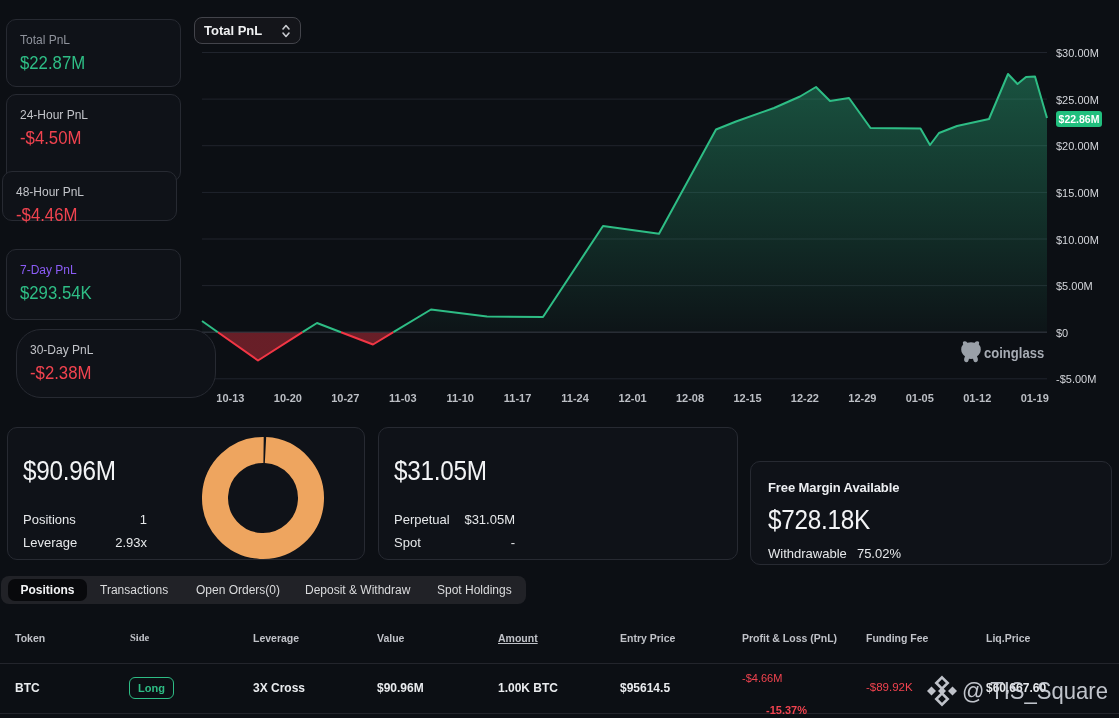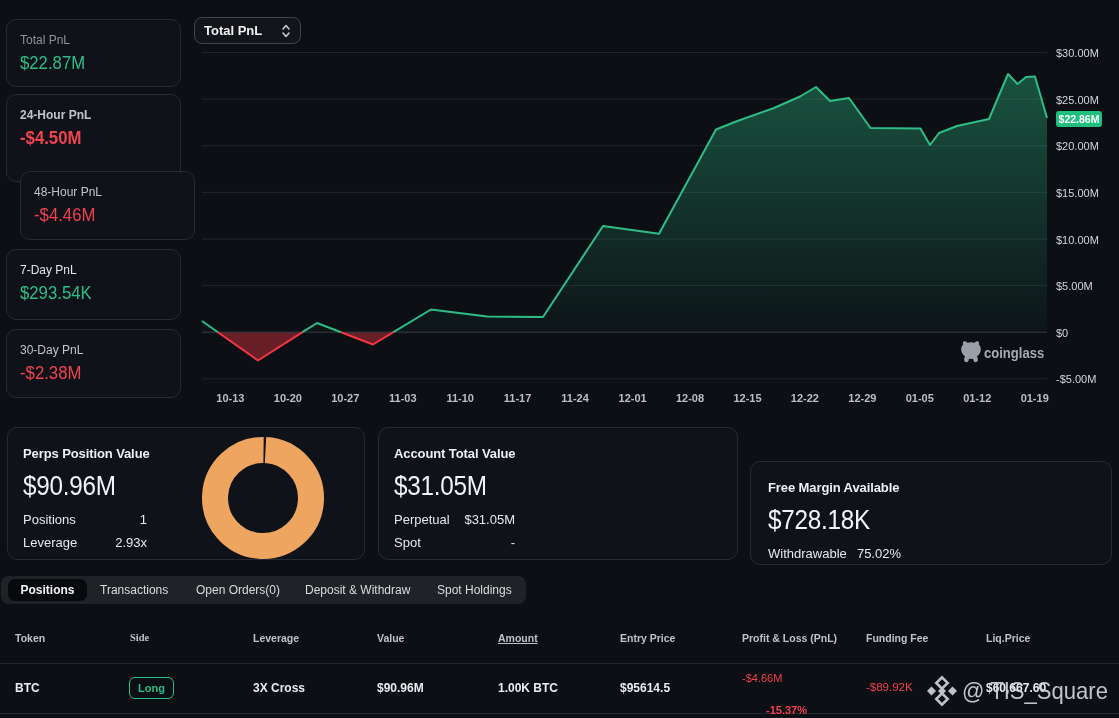--- a/index.html
+++ b/index.html
@@ -77,58 +77,56 @@
 <text x="1079" y="123" text-anchor="middle" style="font:bold 10.5px &quot;Liberation Sans&quot;,sans-serif;fill:#fff">$22.86M</text>
 
 <path fill="#9aa0a8" d="M963.2 344.2 Q962 341.3 964.8 341.2 Q966.8 341.1 967.3 342.7 Q971 341.9 974.7 342.7 Q975.2 341.1 977.2 341.2 Q980 341.3 978.8 344.2 Q980.9 346.5 980.8 349.5 Q980.6 353.8 977 356.3 L977.8 358.6 Q978.4 361.9 975.9 362.2 Q973.8 362.5 973.4 360.2 L973 358.8 Q971 359.1 969 358.8 L968.6 360.2 Q968.2 362.5 966.1 362.2 Q963.6 361.9 964.2 358.6 L965 356.3 Q961.4 353.8 961.2 349.5 Q961.1 346.5 963.2 344.2 Z"></path>
 <text x="0" y="0" style="font:bold 15px &quot;Liberation Sans&quot;,sans-serif;fill:#a6abb3" transform="translate(984 357.5) scale(0.87 1)">coinglass</text>
 </svg>
 
 <div class="card" style="left:6px;top:19px;width:175px;height:68px;padding:13px 13px;">
   <div class="lbl">Total PnL</div>
     <div class="val green">$22.87M</div>
 </div>
-<div class="card" style="left:6px;top:94px;width:175px;height:88px;padding:13px 13px;font-weight:bold;">
+<div class="card" style="left:6px;top:94px;width:175px;height:88px;padding:13px 13px;">
   <div class="lbl" style="color:#c2c4c9">24-Hour PnL</div>
     <div class="val red">-$4.50M</div>
 </div>
-<div class="card" style="left:20px;top:171px;width:175px;height:69px;padding:13px 13px;">
+<div class="card" style="left:2px;top:171px;width:175px;height:50px;padding:13px 13px;">
   <div class="lbl" style="color:#c2c4c9">48-Hour PnL</div>
     <div class="val red">-$4.46M</div>
 </div>
 <div class="card" style="left:6px;top:249px;width:175px;height:71px;padding:13px 13px;">
-  <div class="lbl" style="color:#e5e5e5">7-Day PnL</div>
+  <div class="lbl" style="color:#8b5cf6">7-Day PnL</div>
     <div class="val green">$293.54K</div>
 </div>
-<div class="card" style="left:6px;top:329px;width:175px;height:69px;padding:13px 13px;">
+<div class="card" style="left:16px;top:329px;width:200px;height:69px;padding:13px 13px;border-radius:25px;">
   <div class="lbl" style="color:#c2c4c9">30-Day PnL</div>
     <div class="val red">-$2.38M</div>
 </div>
 
 <div class="abs" style="left:194px;top:17px;width:107px;height:27px;background:#14151a;border:1px solid #43444b;border-radius:8px;display:flex;align-items:center;padding:0 9px;">
   <span style="font-size:13px;font-weight:bold;color:#eff0f2;">Total PnL</span>
   <svg width="10" height="14" viewBox="0 0 10 14" style="margin-left:auto">
     <path d="M2 5 L5 1.5 L8 5" fill="none" stroke="#c7c9ce" stroke-width="1.6" stroke-linecap="round" stroke-linejoin="round"></path>
     <path d="M2 9 L5 12.5 L8 9" fill="none" stroke="#c7c9ce" stroke-width="1.6" stroke-linecap="round" stroke-linejoin="round"></path>
   </svg>
 </div>
 
 <div class="card" style="left:7px;top:427px;width:358px;height:133px;padding:18px 0 0 15px;">
-  <div class="bigtitle">Perps Position Value</div>
   <div class="bigval">$90.96M</div>
   <div class="row" style="left:15px;top:84px;">Positions</div>
   <div class="row" style="top:84px;left:15px;width:124px;text-align:right;">1</div>
   <div class="row" style="left:15px;top:107px;">Leverage</div>
   <div class="row" style="top:107px;left:15px;width:124px;text-align:right;">2.93x</div>
 </div>
 <svg class="abs" width="130" height="130" viewBox="0 0 130 130" style="left:198px;top:433px;">
   <circle cx="65" cy="65" r="48" fill="none" stroke="#eea55f" stroke-width="26" stroke-dasharray="299.1 2.5" transform="rotate(-87 65 65)"></circle>
 </svg>
 <div class="card" style="left:378px;top:427px;width:360px;height:133px;padding:18px 0 0 15px;">
-  <div class="bigtitle">Account Total Value</div>
   <div class="bigval">$31.05M</div>
   <div class="row" style="left:15px;top:84px;">Perpetual</div>
   <div class="row" style="top:84px;left:15px;width:121px;text-align:right;">$31.05M</div>
   <div class="row" style="left:15px;top:107px;">Spot</div>
   <div class="row" style="top:107px;left:15px;width:121px;text-align:right;">-</div>
 </div>
 <div class="card" style="left:750px;top:427px;width:362px;height:104px;padding:18px 0 0 17px;margin-top:34px;">
   <div class="bigtitle">Free Margin Available</div>
   <div class="bigval">$728.18K</div>
   <div class="row" style="left:17px;top:84px;">Withdrawable</div>

